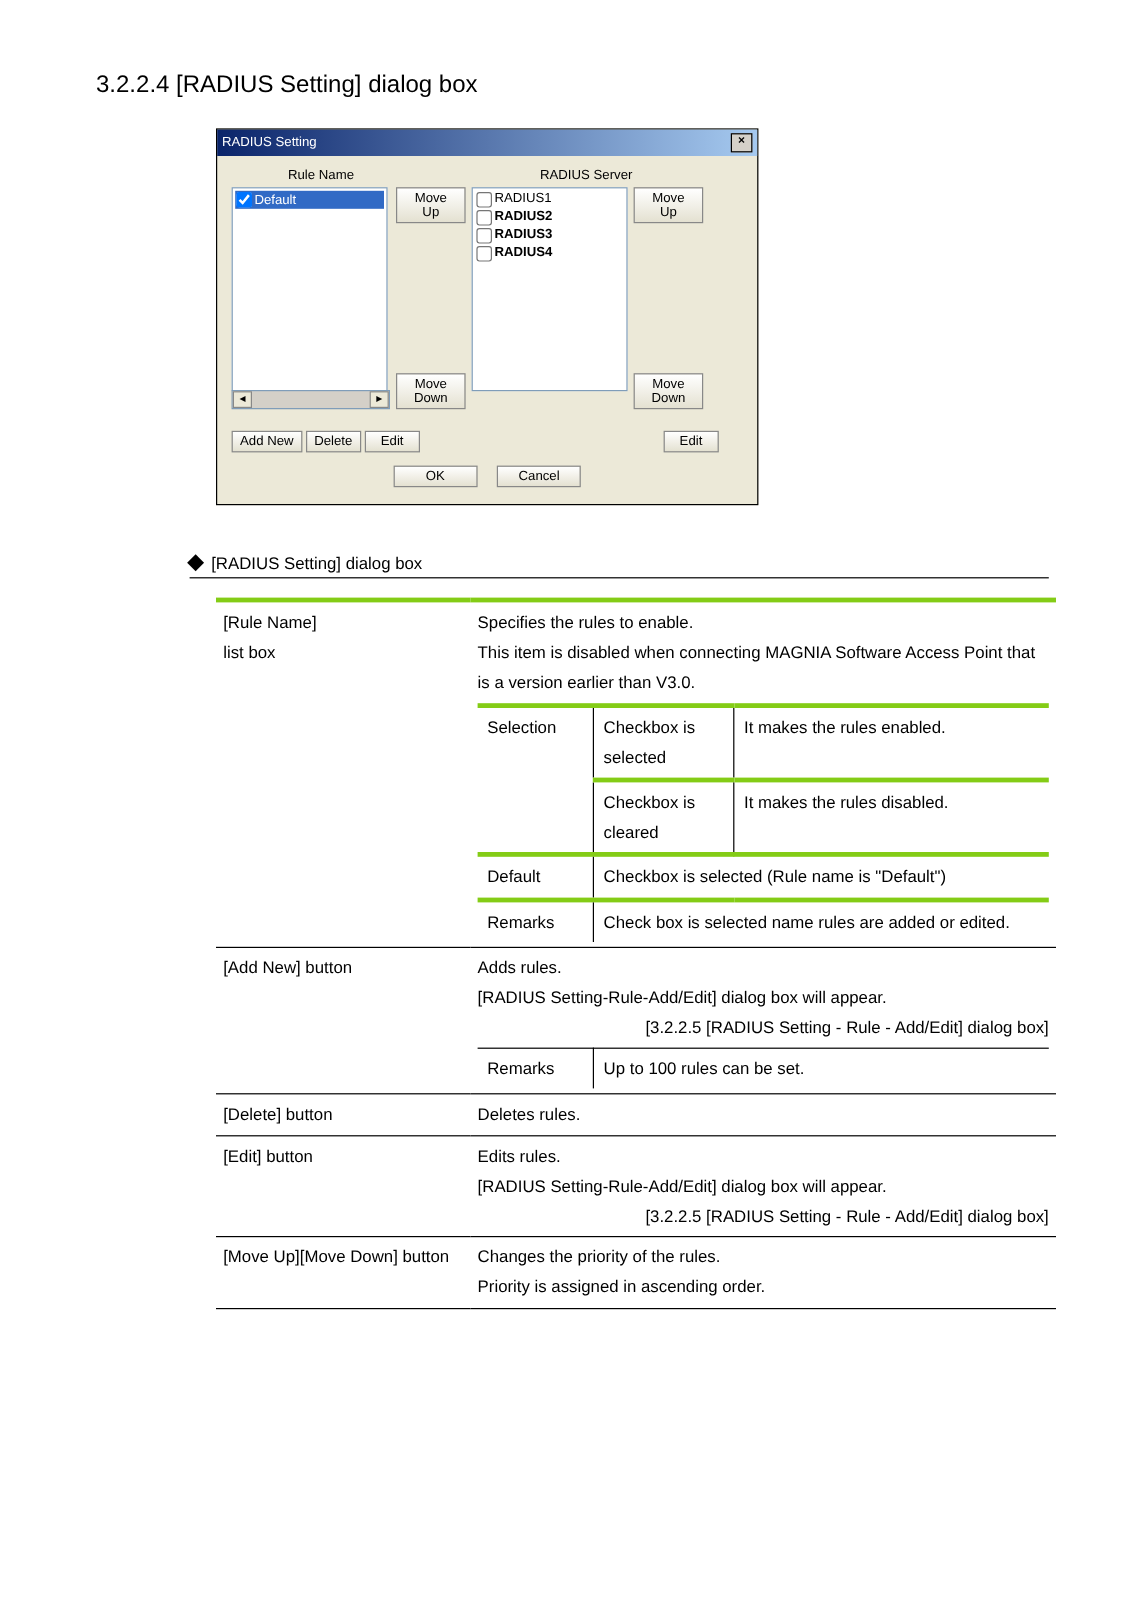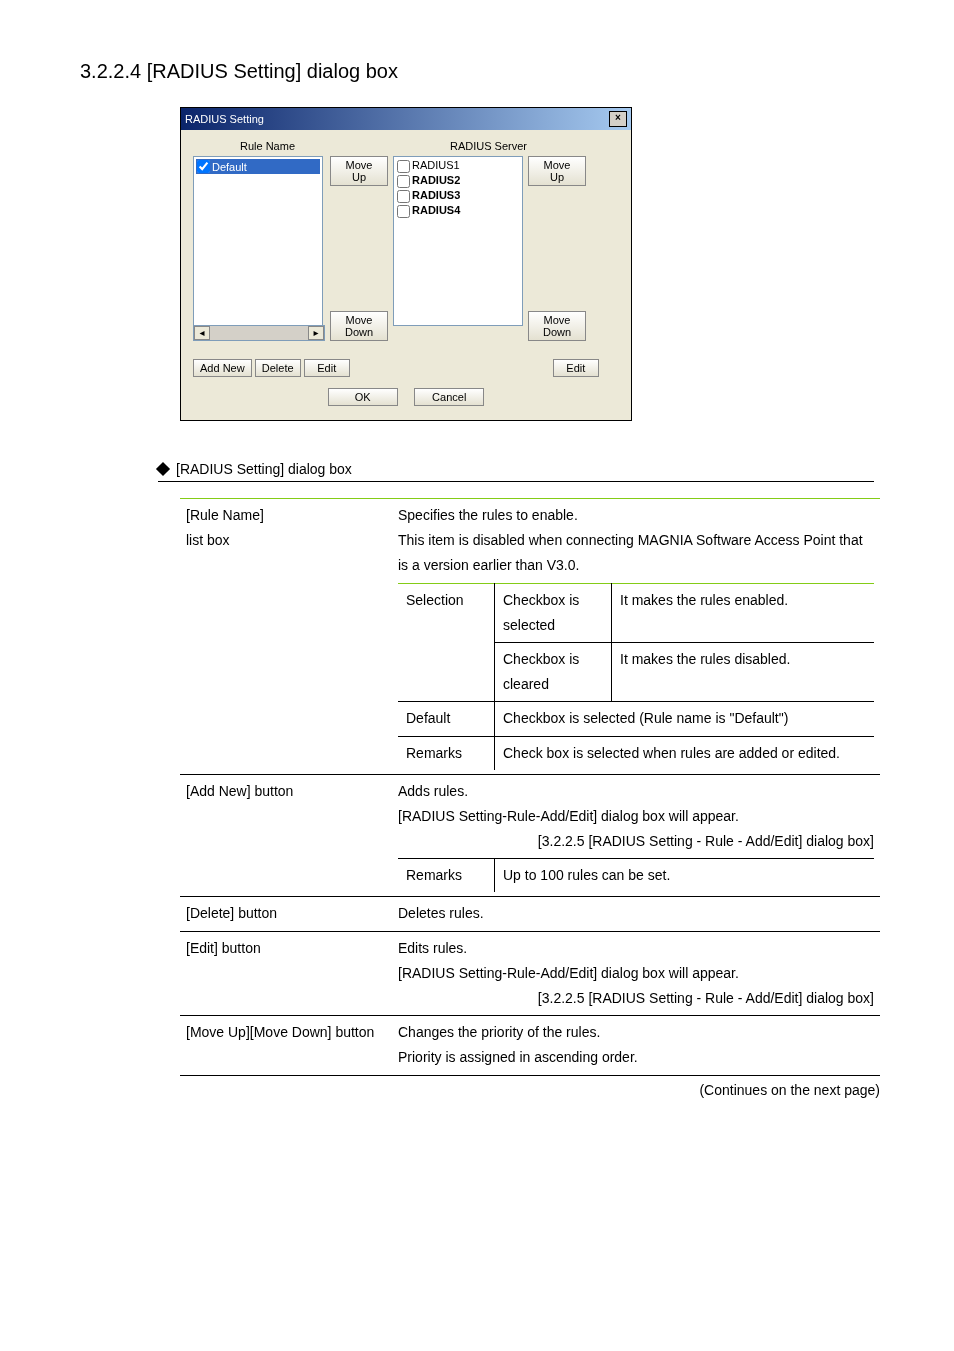--- a/index.html
+++ b/index.html
@@ -136,21 +136,21 @@
     font-size:14px;
   }
   table.doc td {
     border:1px solid #000;
     border-left:none;
     border-right:none;
     padding:4px 6px 24px 6px;
     vertical-align:top;
     line-height:1.8;
   }
-  table.doc tr.toprow td { border-top:1px solid #84cc16; }
+  table.doc tr.toprow td { border-top:4px solid #84cc16; }
   table.inner-tbl {
     border-collapse:collapse;
     width:100%;
     font-size:14px;
   }
   table.inner-tbl td {
     border:1px solid #000;
     padding:4px 8px;
     vertical-align:top;
     line-height:1.8;
@@ -263,21 +263,21 @@
           <tr>
             <td>Checkbox is cleared</td>
             <td style="border-right:none">It makes the rules disabled.</td>
           </tr>
           <tr>
             <td style="border-left:none">Default</td>
             <td colspan="2" style="border-right:none">Checkbox is selected (Rule name is "Default")</td>
           </tr>
           <tr>
             <td style="border-left:none;border-bottom:none">Remarks</td>
-            <td colspan="2" style="border-right:none;border-bottom:none">Check box is selected when rules are added or edited.</td>
+            <td colspan="2" style="border-right:none;border-bottom:none">Check box is selected name rules are added or edited.</td>
           </tr>
         </tbody>
             </table>
       </td>
     </tr>
 
     <tr>
       <td style="border-bottom:none;">[Add New] button</td>
       <td style="border-bottom:none;padding-bottom:4px;">
         <span style="white-space:pre-line">Adds rules.
@@ -309,14 +309,13 @@
     </tr>
 
     <tr>
       <td style="padding-bottom:4px"><span style="white-space:pre-line">[Move Up][Move Down] button</span></td>
       <td style="padding-bottom:4px"><span style="white-space:pre-line">Changes the priority of the rules.
 Priority is assigned in ascending order.</span></td>
     </tr>
   </tbody>
     </table>
 
-  <div class="continues">(Continues on the next page)</div>
 </div>
 
 </body></html>

